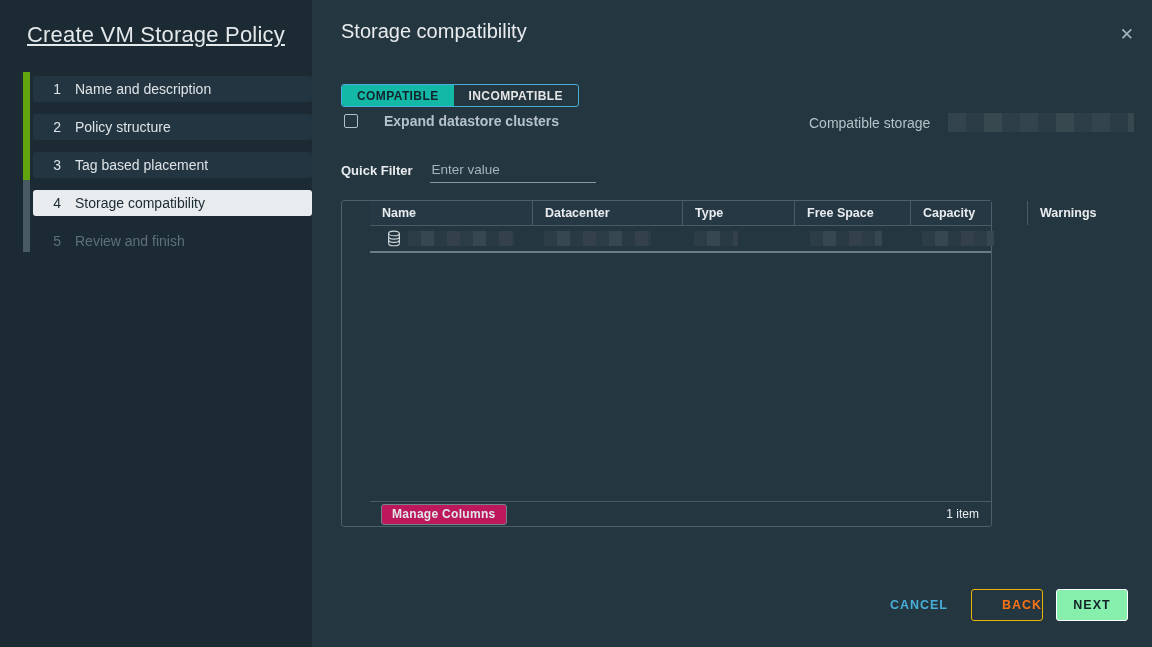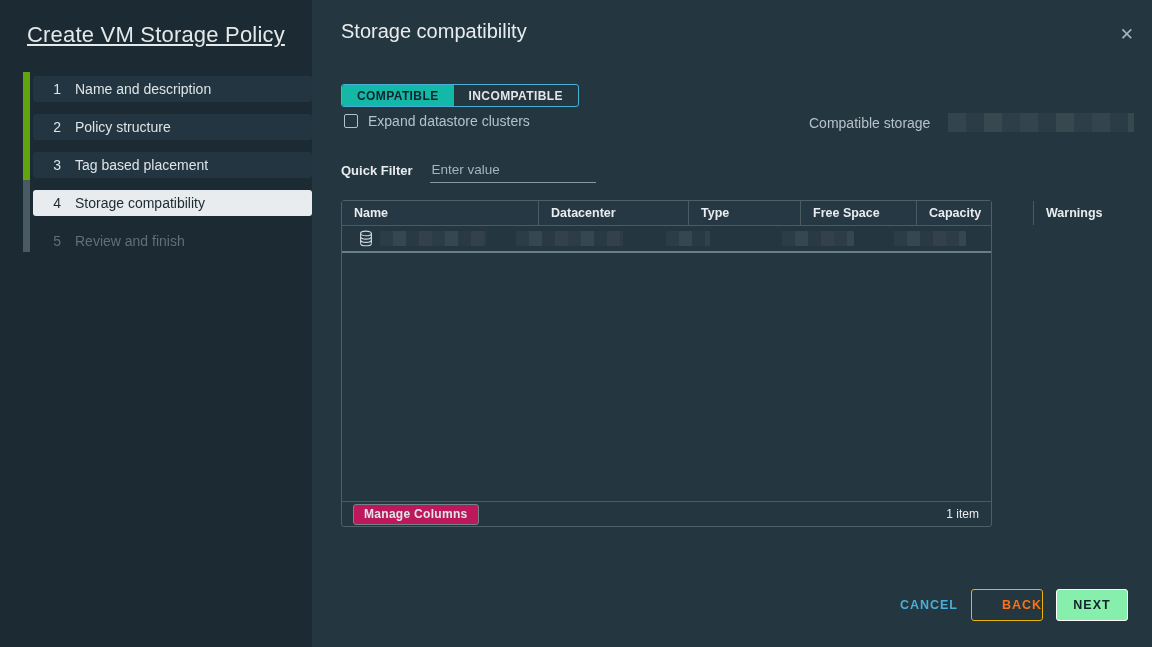--- a/index.html
+++ b/index.html
@@ -26,45 +26,45 @@
   .main-title { position:absolute; left:29px; top:20px; font-size:20px; font-weight:400; color:#e9ecef; }
   .close-btn { position:absolute; right:18px; top:24px; font-size:17px; color:#a3b3bb; cursor:pointer; }
 
   .tab-group { position:absolute; left:29px; top:84px; height:23px; display:flex;
     border:1px solid #49afd9; border-radius:3px; overflow:hidden; }
   .tab { padding:0 15px; display:flex; align-items:center; font-size:12px; font-weight:600;
     letter-spacing:.4px; color:#e5e5e5; cursor:pointer; white-space:nowrap; }
   .tab.active { background:#14b8a6; color:#14232b; }
 
   .checkbox-row { position:absolute; left:32px; top:113px; display:flex; align-items:center;
-    gap:10px; font-size:14px; color:#b6c2c9; cursor:pointer; }
+    gap:26px; font-size:14px; color:#b6c2c9; cursor:pointer;font-weight:bold; }
   .checkbox { width:14px; height:14px; border:1px solid #b6c2c9; border-radius:2px; background:transparent; }
 
   .compat-row { position:absolute; top:113px; left:497px; display:flex; align-items:center;gap:16px; }
   .compat-label { font-size:14px; color:#b6c2c9; }
   .redact { border-radius:1px;
     background:repeating-linear-gradient(90deg,#2d3d47 0 13px,#37474f 13px 26px,#2a3a44 26px 39px,#34414c 39px 52px); }
   .compat-redact { width:186px; height:19px; margin-left:2px;
     background:repeating-linear-gradient(90deg,#34444e 0 18px,#2c3c46 18px 36px,#38484f 36px 54px,#2e3e48 54px 72px); }
 
   .quick-filter { position:absolute; left:29px; top:162px; display:flex; align-items:flex-end; }
   .qf-label { font-size:13px; font-weight:bold; color:#e9ecef; padding-bottom:5px; }
   .qf-input { margin-left:17px; width:166px; background:transparent; border:none;
     border-bottom:1px solid #8a99a0; font-size:13.5px; color:#dfe5e8; padding:0 2px 5px 2px;
     font-family:Liberation Sans, sans-serif; outline:none; }
   .qf-input::placeholder { color:#a6b4bb; opacity:1; }
 
   
   .grid { position:absolute; left:29px; top:200px; width:651px; height:327px;
-    border:1px solid #4e5f68; border-radius:3px; display:flex; flex-direction:column; }
+    border:1px solid #4e5f68; border-radius:3px; display:flex; flex-direction:column;padding-left:28px; }
   .grid-header { display:grid; grid-template-columns:162px 150px 112px 116px 117px 1fr;
     height:25px; background:#253843; border-bottom:1px solid #4a5b64; }
   .grid-header .th { display:flex; align-items:center; padding-left:12px; font-size:12.5px;
     font-weight:bold; color:#e9ecef; cursor:pointer; }
-  .grid-header .th + .th { border-left:1px solid #4a5b64;margin-left:34px; }
+  .grid-header .th + .th { border-left:1px solid #4a5b64; }
   .grid-row { display:grid; grid-template-columns:162px 150px 112px 116px 117px 1fr;
     height:27px; align-items:center; border-bottom:2px solid #6b7d86; cursor:pointer; }
   .cell { padding-left:12px; display:flex; align-items:center; }
   .cell-name { padding-left:17px; gap:7px; }
   .r-name { width:106px; height:15px; }
   .r-dc   { width:107px; height:15px; }
   .r-type { width:44px;  height:15px; }
   .r-free { width:72px;  height:15px; }
   .r-cap  { width:72px;  height:15px; }
   .grid-body { flex:1; }
@@ -72,21 +72,21 @@
     justify-content:space-between; padding:0 12px 0 11px; }
   .manage-cols { background:#be185d; border:1px solid #72838c; border-radius:3px;
     color:#e1e6e9; font-size:12px; font-weight:bold; letter-spacing:.3px; padding:2px 10px 3px;
     font-family:"Liberation Sans", sans-serif; cursor:pointer; }
   .item-count { font-size:12px; color:#e9ecef; }
 
   
   .actions { position:absolute; right:24px; bottom:26px; display:flex; align-items:center; gap:13px; }
   .btn { height:32px; min-width:72px; border-radius:3px; font-size:12.5px; font-weight:bold;
     letter-spacing:1px; font-family:"Liberation Sans", sans-serif; cursor:pointer; }
-  .btn-link { background:transparent; border:none; color:#49afd9; min-width:0; }
+  .btn-link { background:transparent; border:none; color:#49afd9; margin-right:10px; min-width:0; }
   .btn-outline { background:transparent; border:1px solid #eab308; color:#f97316;text-align:right; }
   .btn-primary { background:#86efac; border:1px solid #ffffff; color:#14232b;text-align:center; }
 
   .ds-icon { width:14px; height:17px; flex:none; }
 </style>
 </head>
 <body>
 
 <div class="sidebar">
   <div class="sidebar-title">Create VM Storage Policy</div>

